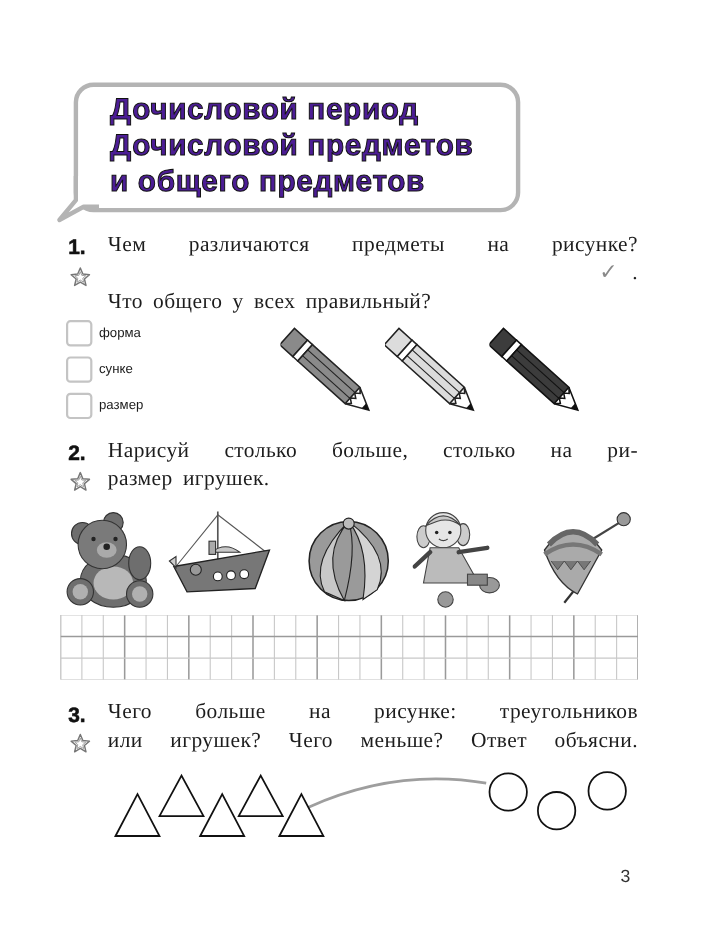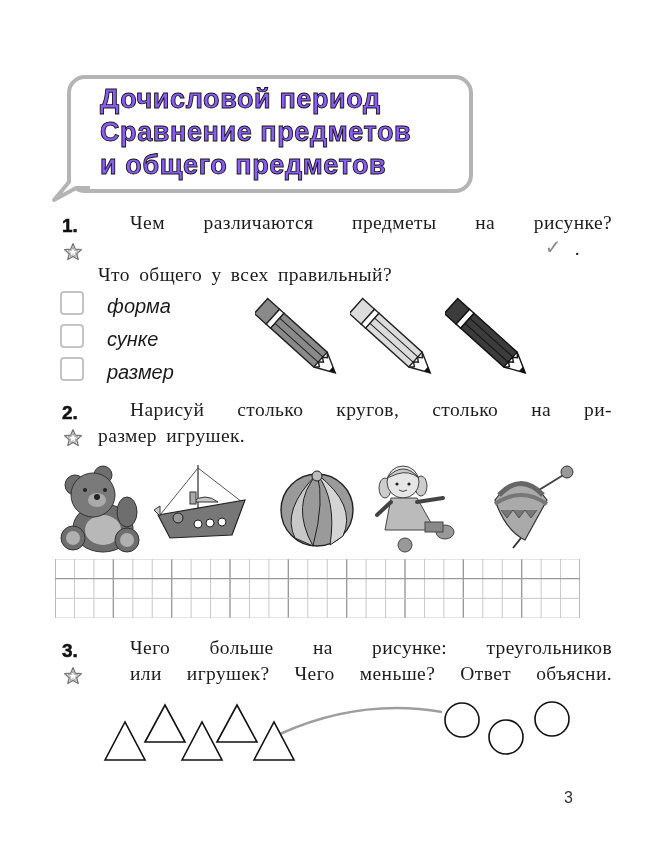--- a/index.html
+++ b/index.html
@@ -10,47 +10,47 @@
     }
 
     
     .bubble {
       position: absolute; left: 67px; top: 75px; width: 398px; height: 110px;
       border: 4px solid #b4b4b4; border-radius: 18px; background: #fff;
     }
     .bubble-tail { position: absolute; left: 50px; top: 160px; width: 60px; height: 45px; }
     .title-line {
       position: absolute; left: 100px; font-family: "Liberation Sans", "DejaVu Sans", sans-serif;
-      font-weight: 900; font-size: 27px; color: #8b5cf6; letter-spacing: 0.6px;
+      font-weight: 900; font-size: 27px; color: #4c1d95; letter-spacing: 0.6px;
       -webkit-text-stroke: 0.9px #111; white-space: nowrap;
     }
 
     
     .task-line {
       position: absolute; left: 98px; font-size: 19.5px; color: #1c1c1c;
       white-space: nowrap; letter-spacing: 0.4px; word-spacing: 4px;
       font-family: "Liberation Serif", "DejaVu Serif", serif;
     }
-    .task-line.justify { text-align: justify; text-align-last: justify; width: 482px; word-spacing: 0; margin-left: 32px; }
+    .task-line.justify { text-align: justify; text-align-last: justify; width: 482px; word-spacing: 0; }
     .task-num {
       position: absolute; left: 62px; font-family: "Liberation Sans", "DejaVu Sans", sans-serif;
       font-weight: 900; font-size: 19px; color: #111; -webkit-text-stroke: 0.5px #111;
     }
     .star { position: absolute; left: 63px; width: 20px; height: 20px; }
 
     .check-mark { color: #8a8a8a; font-family: "DejaVu Sans", sans-serif; font-size: 20px; }
 
     
     .opt-box {
       position: absolute; left: 60px; width: 20px; height: 20px;
       border: 2.5px solid #c4c4c4; border-radius: 4px; background: #fff; cursor: pointer;
     }
     .opt-label {
-      position: absolute; left: 107px; font-family: "Liberation Sans", "DejaVu Sans", sans-serif;
-      font-size: 20px; color: #1a1a1a; font-style: italic;
+      position: absolute; left: 90px; font-family: "Liberation Sans", "DejaVu Sans", sans-serif;
+      font-size: 12px; color: #1a1a1a;
     }
 
     .pencil { position: absolute; top: 296px; width: 100px; height: 92px; }
     .toy { position: absolute; top: 460px; width: 100px; height: 95px; }
 
     .grid-wrap { position: absolute; left: 55px; top: 559px; }
     .grid-wrap svg { display: block; }
 
     .shapes { position: absolute; left: 100px; top: 700px; width: 480px; height: 80px; }
 
@@ -61,21 +61,21 @@
   </style>
 </head>
 <body>
 
 <div class="bubble"></div>
 <svg class="bubble-tail" viewBox="0 0 60 45">
   <path d="M19 0 L19 22 L4 40 L26 28 L40 28" fill="#fff" stroke="#b4b4b4" stroke-width="4" stroke-linejoin="round"></path>
   <rect x="21" y="0" width="30" height="25" fill="#fff"></rect>
 </svg>
 <div class="title-line" style="top:84px">Дочисловой период</div>
-<div class="title-line" style="top:117px">Сравнение предметов</div>
+<div class="title-line" style="top:117px">Дочисловой предметов</div>
 <div class="title-line" style="top:150px">и общего предметов</div>
 
 <div class="task-num" style="top:215px">1.</div>
 <svg class="star" style="top:242px" viewBox="0 0 24 24">
   <path d="M12 2 L14.8 8.6 L22 9.3 L16.5 14 L18.2 21 L12 17.3 L5.8 21 L7.5 14 L2 9.3 L9.2 8.6 Z" fill="#fff" stroke="#777" stroke-width="1.6" stroke-linejoin="round"></path>
   <path d="M12 6 L13.6 10 L18 10.4 L14.7 13.2 L15.7 17.5 L12 15.2 L8.3 17.5 L9.3 13.2 L6 10.4 L10.4 10 Z" fill="#fff" stroke="#999" stroke-width="1"></path>
 </svg>
 <div class="task-line justify" style="top:212px">Чем различаются предметы на рисунке?</div>
 <div class="task-line" style="top:238px; width:482px;">
   <span style="position:absolute; right:18px; top:-3px" class="check-mark">✓</span>
@@ -118,21 +118,21 @@
     <rect x="16" y="-10" width="6" height="20" fill="#fff" stroke="#111" stroke-width="1.4"></rect>
     <rect x="22" y="-10" width="58" height="20" fill="#3c3c3c" stroke="#111" stroke-width="1.4"></rect>
     <line x1="22" y1="-3.5" x2="80" y2="-3.5" stroke="#111" stroke-width="1"></line>
     <line x1="22" y1="3.5" x2="80" y2="3.5" stroke="#111" stroke-width="1"></line>
     <path d="M80 -10 L84 -6 L80 -3 L84 0 L80 3 L84 6 L80 10 L100 0 Z" fill="#fff" stroke="#111" stroke-width="1.4"></path>
     <path d="M94 -3 L100 0 L94 3 Z" fill="#111"></path>
   </g>
 </svg>
 
 <div class="task-num" style="top:402px">2.</div>
-<div class="task-line justify" style="top:399px">Нарисуй столько кругов, столько на ри-</div>
+<div class="task-line justify" style="top:399px">Нарисуй столько больше, столько на ри-</div>
 <svg class="star" style="top:428px" viewBox="0 0 24 24">
   <path d="M12 2 L14.8 8.6 L22 9.3 L16.5 14 L18.2 21 L12 17.3 L5.8 21 L7.5 14 L2 9.3 L9.2 8.6 Z" fill="#fff" stroke="#777" stroke-width="1.6" stroke-linejoin="round"></path>
   <path d="M12 6 L13.6 10 L18 10.4 L14.7 13.2 L15.7 17.5 L12 15.2 L8.3 17.5 L9.3 13.2 L6 10.4 L10.4 10 Z" fill="#fff" stroke="#999" stroke-width="1"></path>
 </svg>
 <div class="task-line" style="top:425px">размер игрушек.</div>
 
 <svg class="toy" style="left:55px" viewBox="0 0 100 95">
   <circle cx="20" cy="25" r="10" fill="#6e6e6e" stroke="#333" stroke-width="1"></circle>
   <circle cx="48" cy="15" r="9" fill="#6e6e6e" stroke="#333" stroke-width="1"></circle>
   <ellipse cx="48" cy="68" rx="30" ry="24" fill="#6e6e6e" stroke="#333" stroke-width="1"></ellipse>

